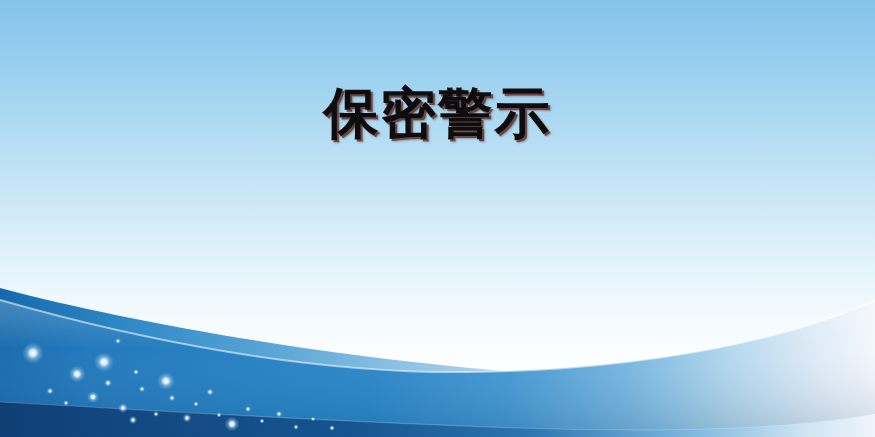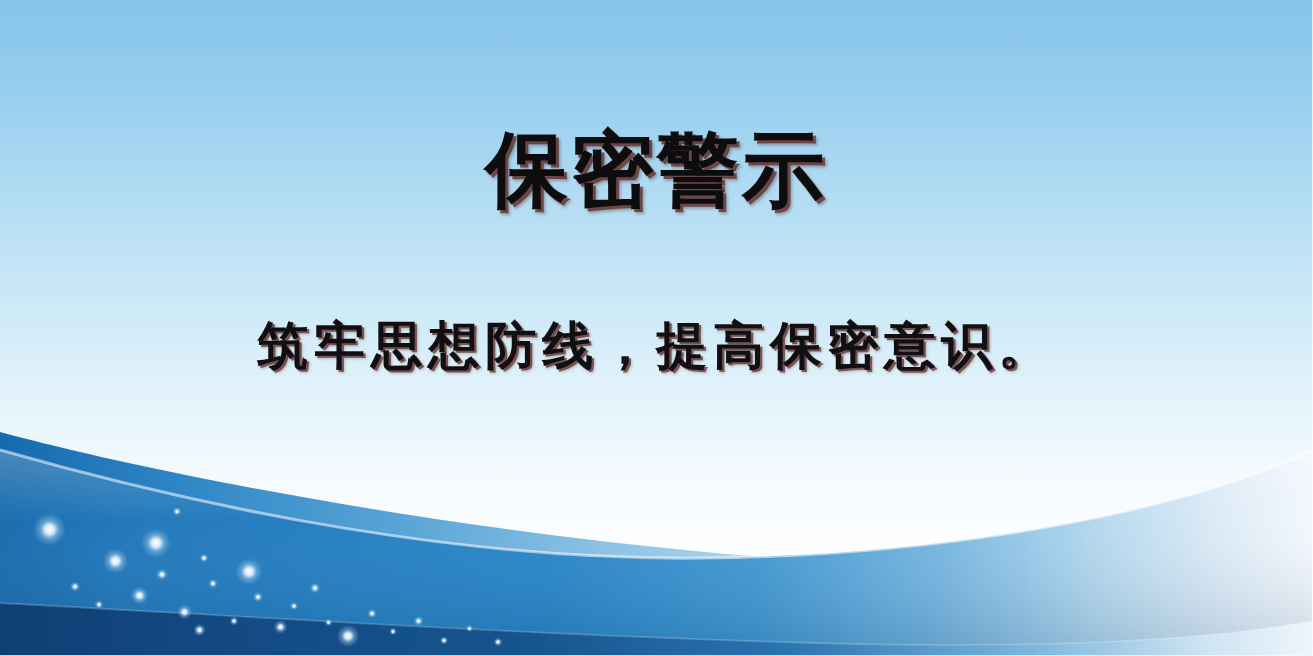--- a/index.html
+++ b/index.html
@@ -191,16 +191,15 @@
       <circle cx="279" cy="414" r="3.4" fill="url(#gSpark)"></circle>
       <circle cx="296" cy="427" r="2.8" fill="url(#gSpark)"></circle>
       <circle cx="313" cy="419" r="2.4" fill="url(#gSpark)"></circle>
       <circle cx="332" cy="428" r="3" fill="url(#gSpark)"></circle>
       <circle cx="118" cy="341" r="3" fill="url(#gSpark)"></circle>
     </g>
   </svg>
 
   <div class="text-layer">
     <div class="title">保密警示</div>
-    <div class="subtitle">筑牢思想防线，提高保密意识。</div>
   </div>
 
 </div>
 
 </body></html>

